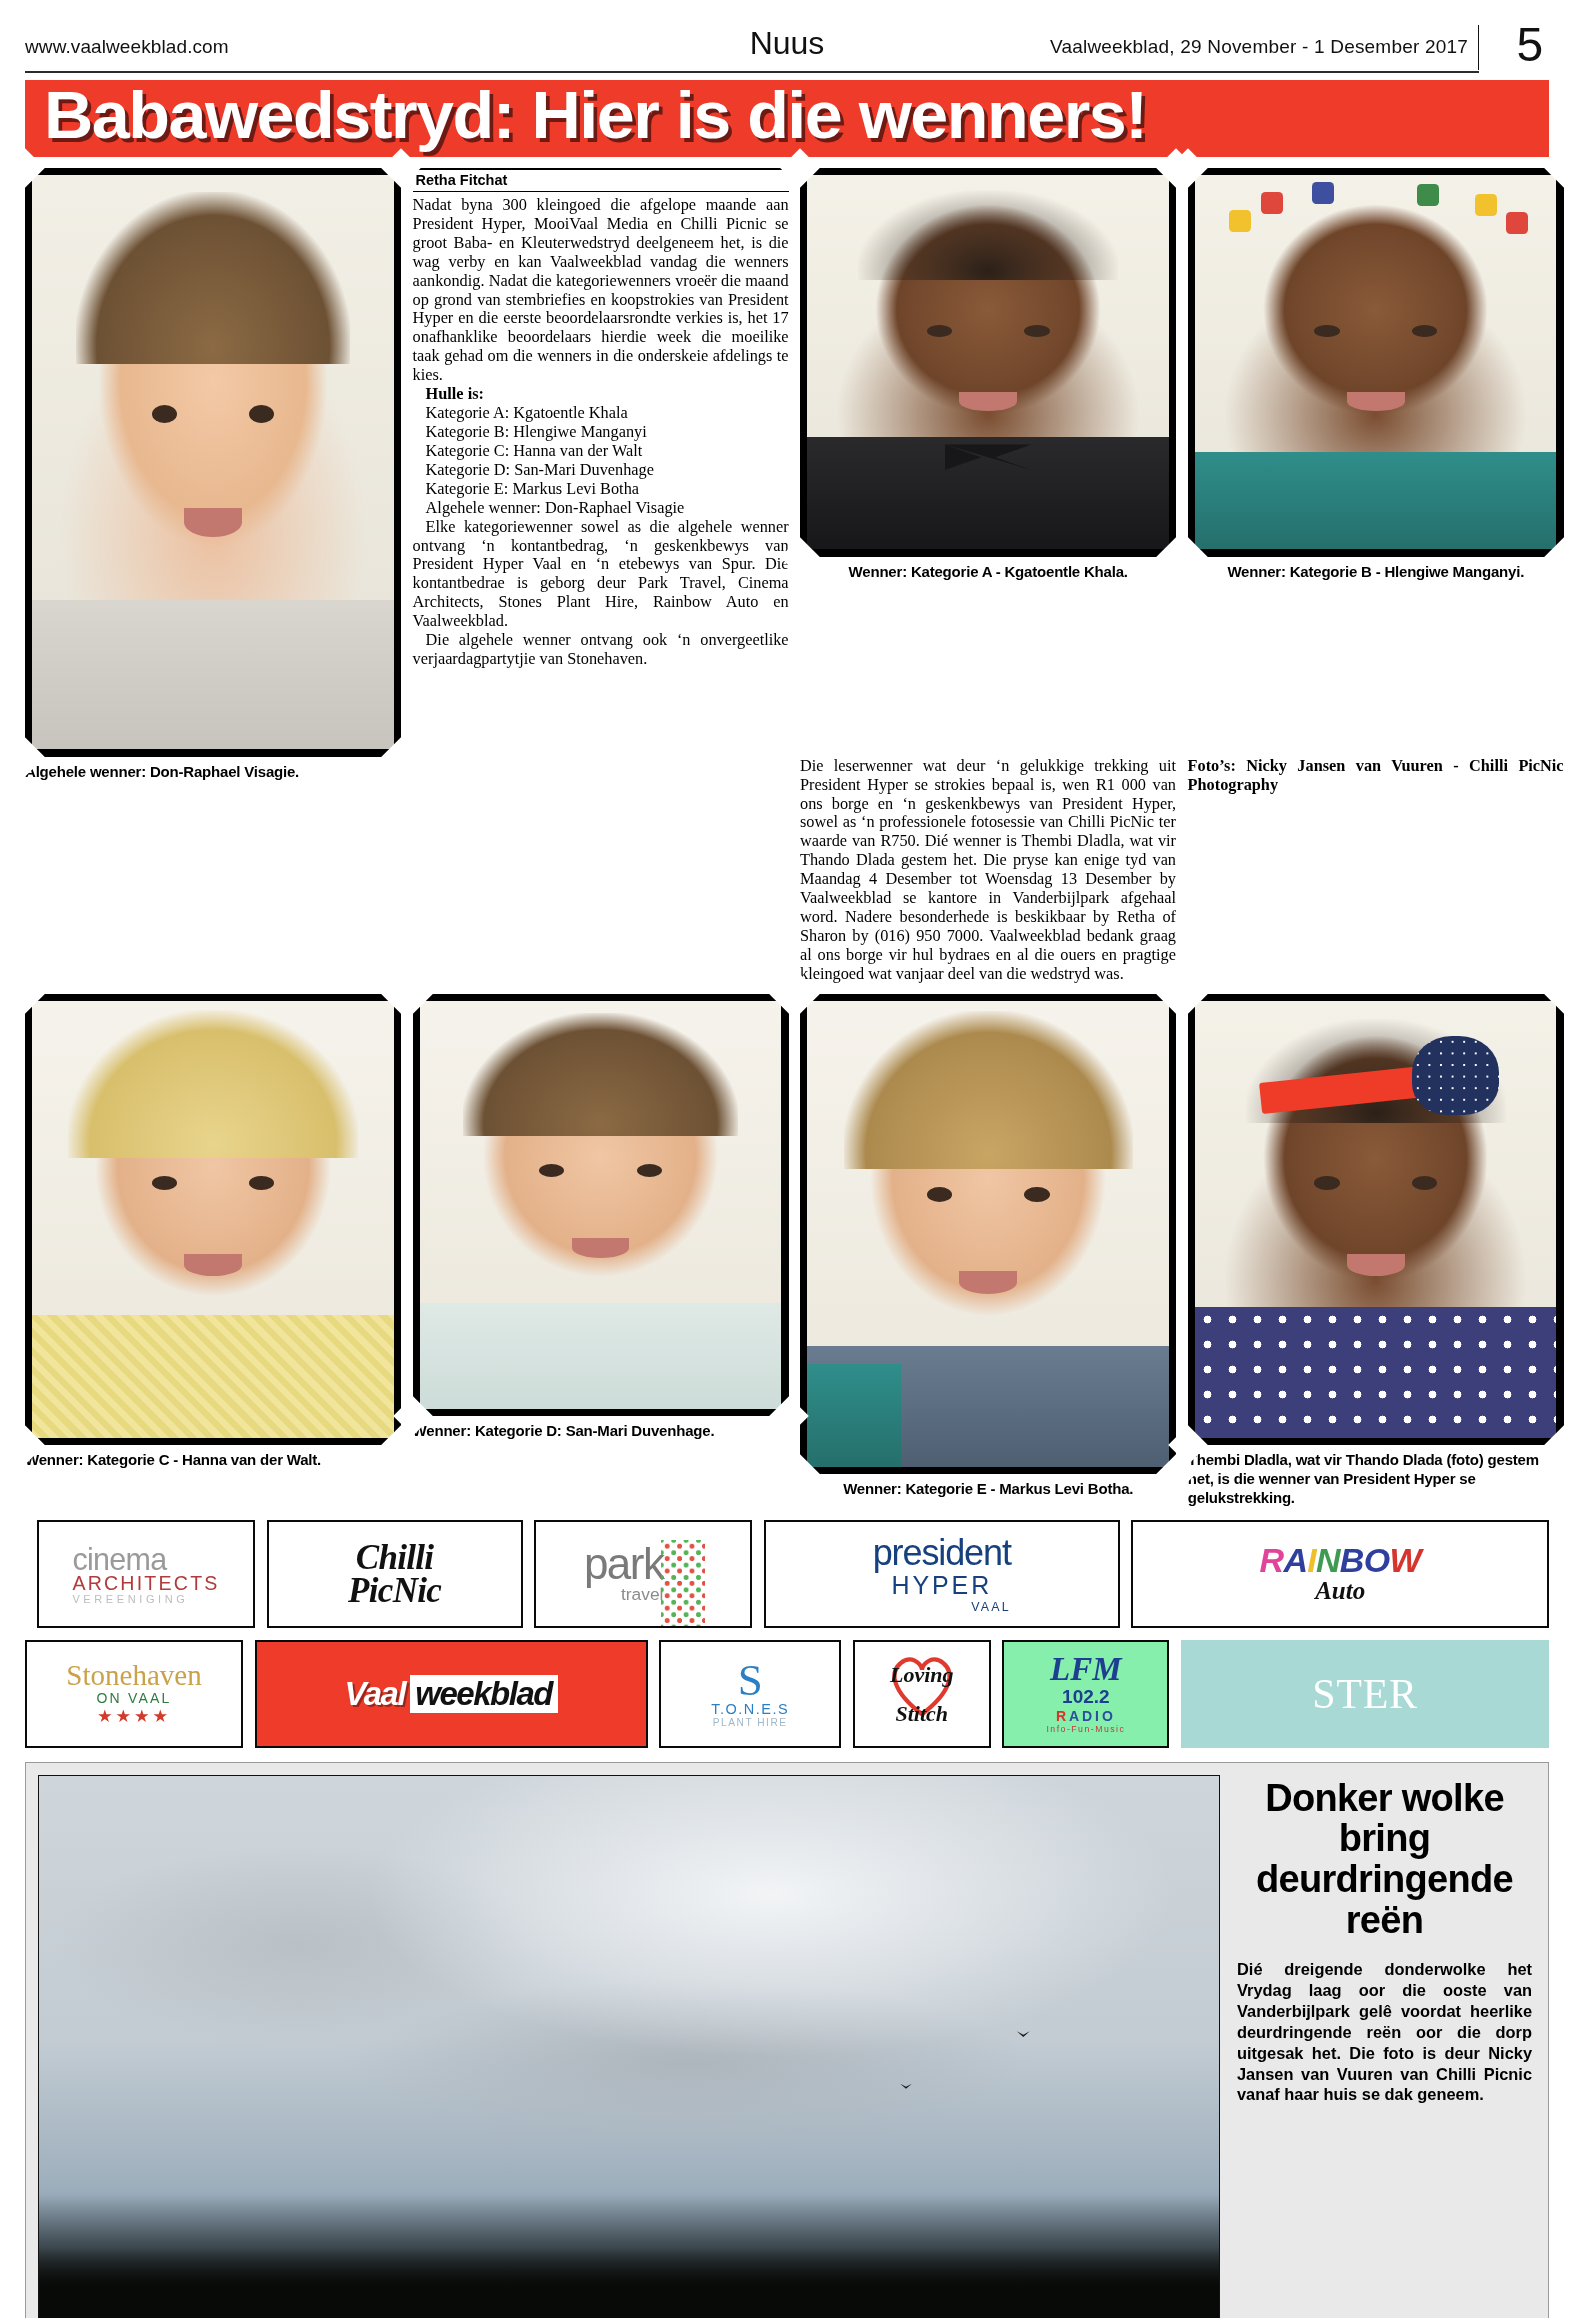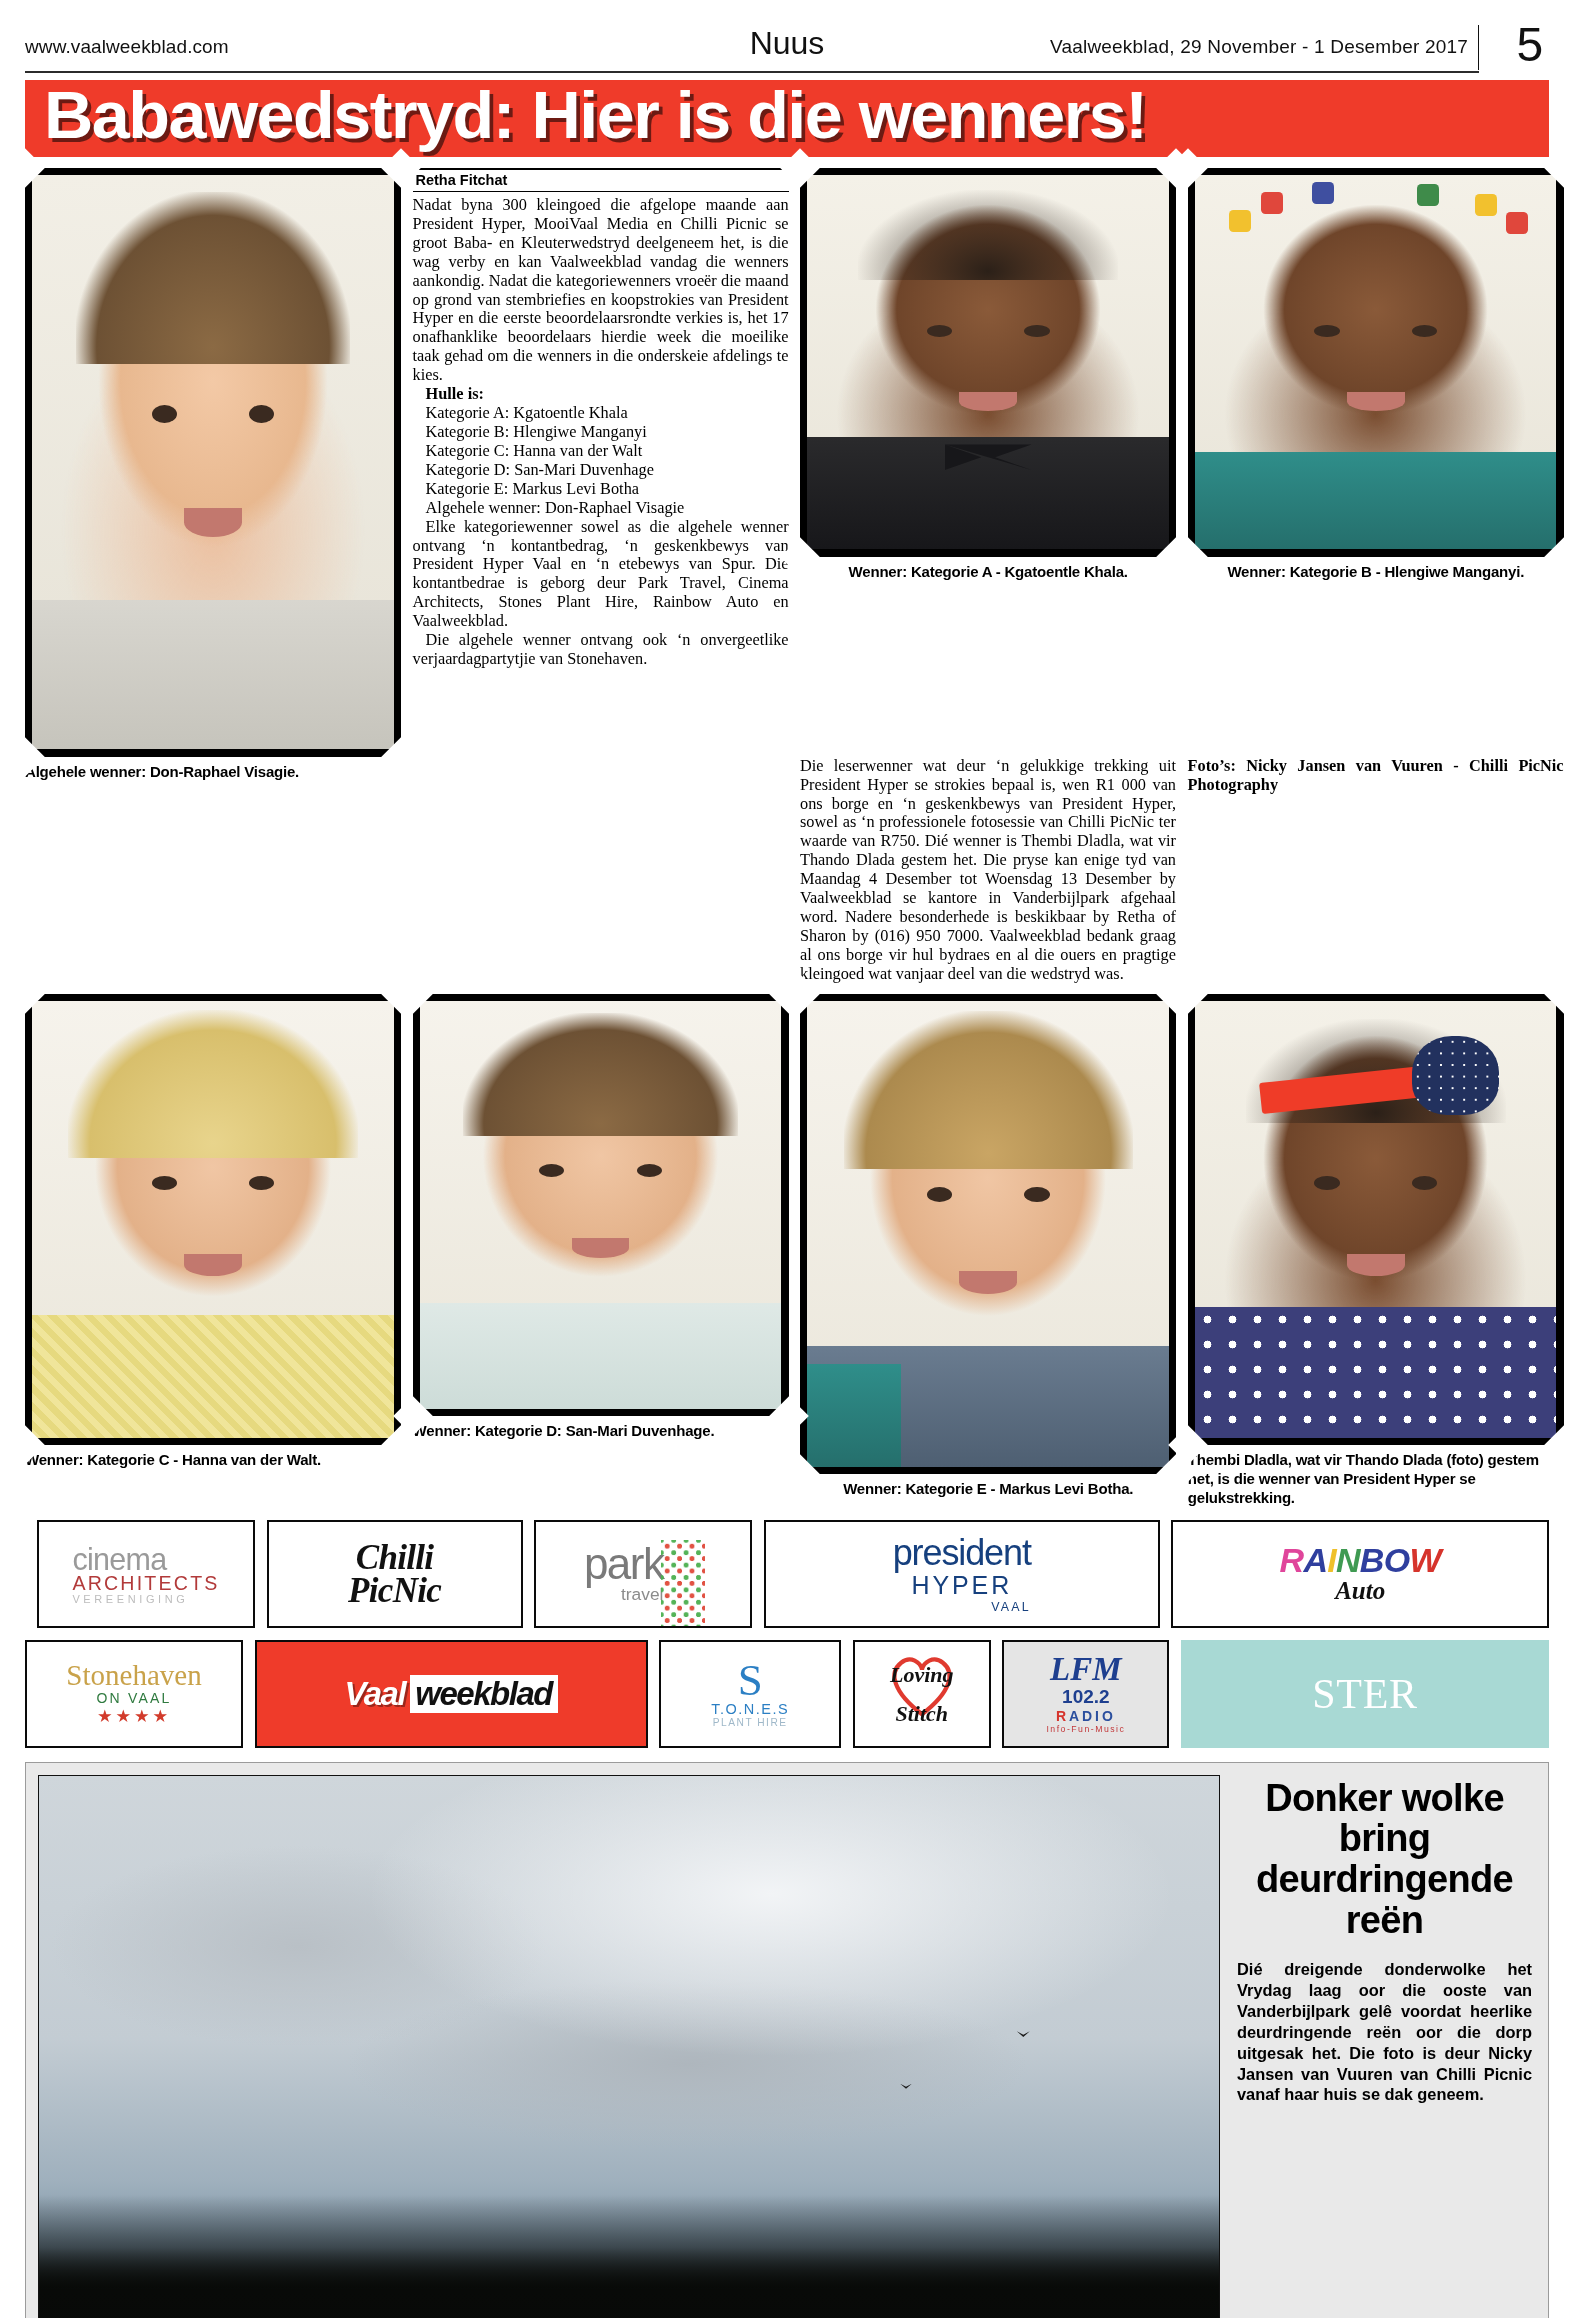--- a/index.html
+++ b/index.html
@@ -230,21 +230,21 @@
   .stars { color:#d23b2b; font-size:17.4px; letter-spacing:2.9px; }
   .vaalwk { background:#ef3b2a; width:100%; height:100%;
             display:flex; align-items:center; justify-content:center; }
   .vaalwk span { color:#fff; font-weight:bold; font-style:italic; font-size:33px;
                  letter-spacing:-1.5px; text-shadow:2.2px 2.2px 0 rgba(0,0,0,.35); }
   .stones-1 { font-family:"Liberation Serif", serif; font-size:45px; color:#2b7fc4; line-height:.9; }
   .stones-2 { font-size:14.5px; color:#2b7fc4; letter-spacing:1.5px; }
   .stones-3 { font-size:10.2px; color:#9fb8c9; letter-spacing:1.5px; }
   .loving { font-family:"Liberation Serif", serif; font-style:italic; font-weight:bold;
             font-size:22px; color:#111; line-height:1.05; }
-  .lfm-box { background:#e5e5e5; text-align:center; }
+  .lfm-box { background:#86efac; text-align:center; }
   .lfm-1 { font-family:"Liberation Serif", serif; font-weight:bold; font-size:33px; color:#1e3f8f;
            font-style:italic; line-height:1; }
   .lfm-2 { font-size:19px; color:#1e3f8f; font-weight:bold; }
   .lfm-3 { font-size:14px; font-weight:bold; letter-spacing:2.9px; }
   .lfm-4 { font-size:8.7px; color:#c2383a; letter-spacing:1.5px; }
   .ster { background:#a8d9d4; width:100%; height:100%;
           display:flex; align-items:center; justify-content:center; }
   .ster span { font-family:"Liberation Serif", serif; color:#fff; font-size:42px;
                letter-spacing:0.7px; }
 </style>
@@ -446,21 +446,21 @@
     <div class="logo" style="width:218px">
       <div style="text-align:left;position:relative;padding-right:39px">
         <div class="park-1 lg-txt">park</div>
         <div class="park-2 lg-txt">travel</div>
         <div style="position:absolute;right:-2.9px;top:-4.4px;width:44px;height:87px;
           background-image:radial-gradient(circle,#e04a3a 30%,transparent 31%),radial-gradient(circle,#4caf50 30%,transparent 31%);
           background-size:12.4px 12.4px,12.4px 12.4px;background-position:0 0,6.5px 6.5px;opacity:.95"></div>
       </div>
     </div>
 
-    <div class="logo" style="width:396px">
+    <div class="logo" style="width:356px">
       <div style="text-align:center">
         <div class="pres-1 lg-txt">president</div>
         <div class="pres-2 lg-txt">HYPER</div>
         <div class="pres-3 lg-txt">VAAL</div>
       </div>
     </div>
 
     <div class="logo" style="flex:1">
       <div style="text-align:center">
         <div class="rainbow lg-txt">

